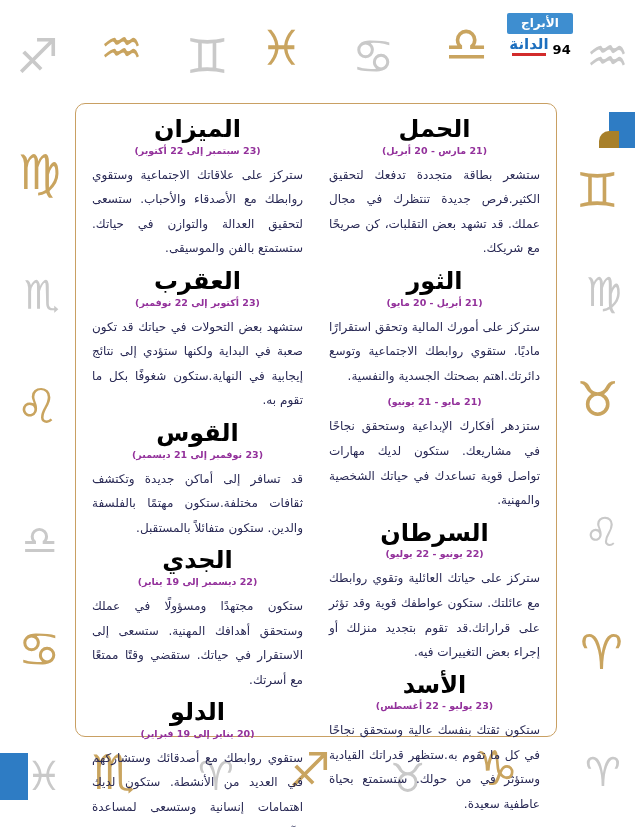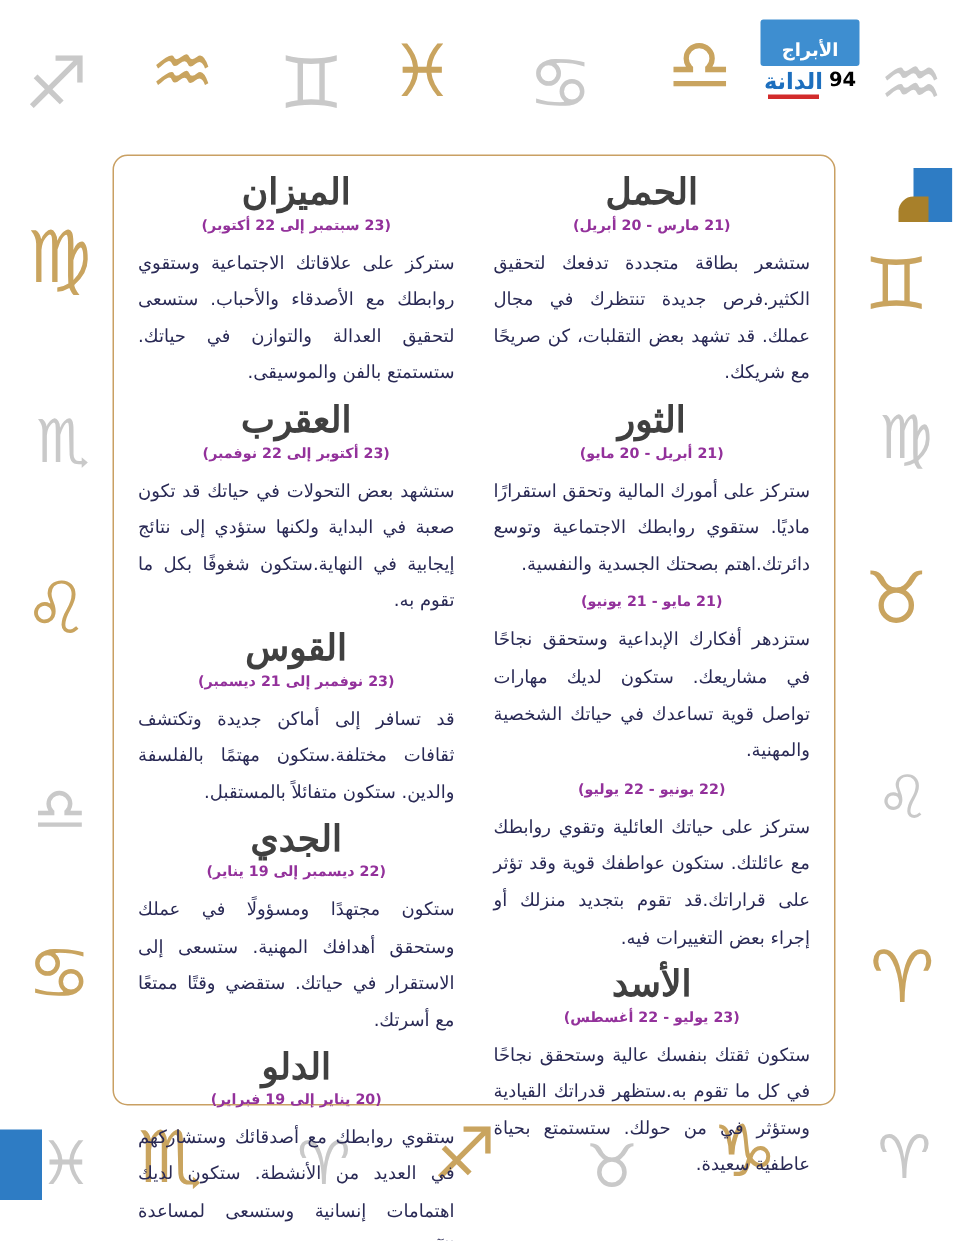--- a/index.html
+++ b/index.html
@@ -6,39 +6,39 @@
   #page{position:relative;width:635px;height:827px;background:#ffffff;overflow:hidden;
         font-family:"DejaVu Sans",sans-serif;}
   
   .decor{position:absolute;font-size:48px;line-height:1;user-select:none;}
   .decor.gold{color:#c9a45f;}
   .decor.gray{color:#c9c9c9;}
   .decor.small{font-size:40px;}
   
   #hdr{position:absolute;top:13px;right:62px;width:66px;direction:rtl;text-align:center;}
   #badge{background:#3e8ed0;color:#ffffff;font-size:12px;font-weight:bold;
-         padding:13px 0 4px;border-radius:2px;letter-spacing:0;}
-  #logoRow{display:flex;flex-direction:row-reverse;align-items:flex-start;justify-content:center;
+         padding:3px 0 4px;border-radius:2px;letter-spacing:0;}
+  #logoRow{display:flex;flex-direction:row-reverse;align-items:flex-end;justify-content:center;
            gap:4px;margin-top:3px;}
   #logoTxt{color:#1d6fbe;font-weight:bold;font-size:15px;line-height:1;}
   #logoBar{width:34px;height:3px;background:#d22b2b;margin:1px auto 0;}
   #pageNum{color:#000000;font-weight:bold;font-size:13px;line-height:1;}
   
   #bm-blue{position:absolute;top:112px;right:0;width:26px;height:36px;background:#2e7cc4;}
   #bm-gold{position:absolute;top:131px;right:16px;width:20px;height:17px;background:#a8802a;
            border-top-left-radius:10px;}
   #corner-blue{position:absolute;left:0;top:753px;width:28px;height:47px;background:#2e7cc4;}
   
   #box{position:absolute;left:75px;top:103px;width:482px;height:634px;box-sizing:border-box;
        border:1.5px solid #c9a063;border-radius:10px;padding:12px 16px 10px;
        direction:rtl;}
   #cols{display:grid;grid-template-columns:1fr 1fr;column-gap:26px;direction:rtl;height:100%;}
   .col{display:flex;flex-direction:column;}
   .sign{margin-bottom:7px;}
-  .sign-name{margin:0;text-align:center;color:#404040;font-size:24px;font-weight:bold;line-height:1.15;font-family:Liberation Serif, serif;}
+  .sign-name{margin:0;text-align:center;color:#000000;font-size:24px;font-weight:bold;line-height:1.15;}
   .sign-dates{text-align:center;color:#93319b;font-size:9.5px;font-weight:bold;margin:1px 0 7px;}
   .sign-text{margin:0;color:#2a2a55;font-size:12px;line-height:2.05;text-align:justify;}
 </style>
 </head>
 <body>
 
 <div id="page">
 
   <span class="decor gray" style="left:16px;top:32px;">♐</span>
   <span class="decor gold" style="left:100px;top:24px;">♒</span>
@@ -95,20 +95,21 @@
         <div class="sign">
           <h2 class="sign-name">الثور</h2>
           <div class="sign-dates">(21 أبريل - 20 مايو)</div>
           <p class="sign-text">ستركز على أمورك المالية وتحقق استقرارًا ماديًا. ستقوي روابطك الاجتماعية وتوسع دائرتك.اهتم بصحتك الجسدية والنفسية.</p>
         </div>
         <div class="sign">
           <div class="sign-dates">(21 مايو - 21 يونيو)</div>
           <p class="sign-text">ستزدهر أفكارك الإبداعية وستحقق نجاحًا في مشاريعك. ستكون لديك مهارات تواصل قوية تساعدك في حياتك الشخصية والمهنية.</p>
         </div>
         <div class="sign">
+          <h2 class="sign-name">السرطان</h2>
           <div class="sign-dates">(22 يونيو - 22 يوليو)</div>
           <p class="sign-text">ستركز على حياتك العائلية وتقوي روابطك مع عائلتك. ستكون عواطفك قوية وقد تؤثر على قراراتك.قد تقوم بتجديد منزلك أو إجراء بعض التغييرات فيه.</p>
         </div>
         <div class="sign">
           <h2 class="sign-name">الأسد</h2>
           <div class="sign-dates">(23 يوليو - 22 أغسطس)</div>
           <p class="sign-text">ستكون ثقتك بنفسك عالية وستحقق نجاحًا في كل ما تقوم به.ستظهر قدراتك القيادية وستؤثر في من حولك. ستستمتع بحياة عاطفية سعيدة.</p>
         </div>
 
       </div>

